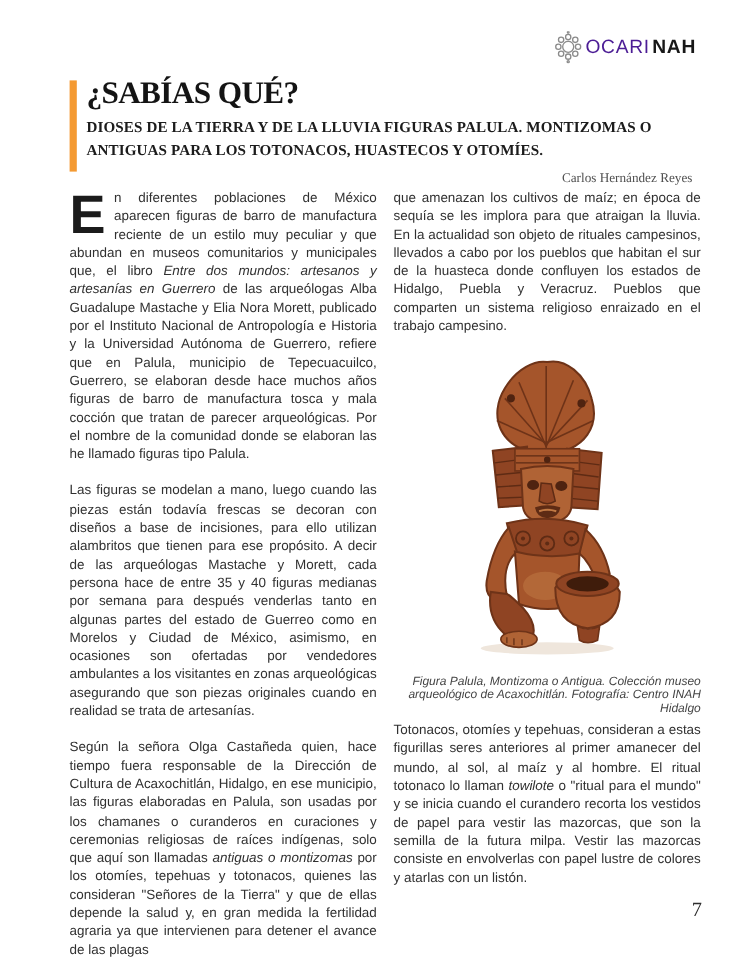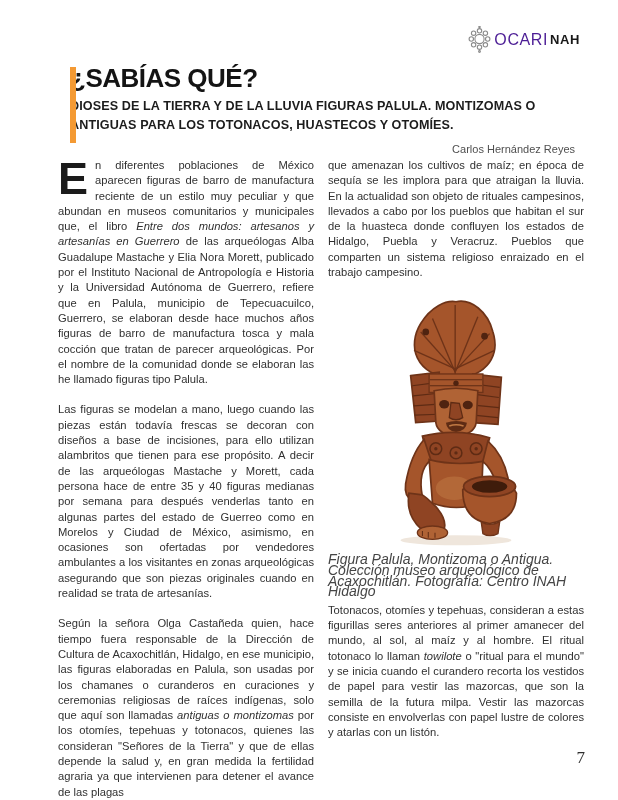--- a/index.html
+++ b/index.html
@@ -6,40 +6,40 @@
   body{
     width:618px;height:800px;background:#ffffff;position:relative;overflow:hidden;
     font-family:"Liberation Sans", sans-serif;color:#333;
   }
   .page{position:absolute;inset:0;}
 
   
   .logo{position:absolute;top:26px;right:38px;display:flex;align-items:center;gap:2px;}
   .logo svg{display:block;}
   .logo-light{font-size:16px;font-weight:500;letter-spacing:.6px;color:#4c1d95;}
-  .logo-bold{font-size:13px;font-weight:800;letter-spacing:.6px;color:#181818;}
+  .logo-bold{font-size:16px;font-weight:800;letter-spacing:.6px;color:#181818;}
 
   
-  .title-block{position:absolute;left:70px;top:64px;width:505px;}
+  .title-block{position:absolute;left:58px;top:64px;width:505px;padding-left:14px;font-family:Liberation Serif, serif;}
   .title-block::before{content:"";position:absolute;left:0;top:3px;width:6px;height:76px;background:var(--accent,#F49A33);}
   .title{font-size:26px;font-weight:800;letter-spacing:-0.5px;color:#141414;line-height:28px;margin:0;}
   .subtitle{font-size:12.6px;font-weight:700;color:#1c1c1c;line-height:18.5px;margin:5px 0 4px 0;letter-spacing:.1px;}
   .author{font-size:11px;color:#4f4f4f;margin-top:9px;text-align:right;}
 
   
   .columns{position:absolute;left:58px;top:158px;width:526px;display:flex;gap:14px;}
   .col{width:256px;text-align:justify;font-size:11.2px;line-height:15.3px;color:#303030;}
   .col p{margin:0 0 15px 0;}
   .it{font-style:italic;}
   .dropcap{float:left;font-size:45px;line-height:37px;font-weight:800;color:#1b1b1b;margin:2px 7px 0 0;}
 
   
   figure{margin:2px 0 6px 0;text-align:center;}
   figure svg{display:block;margin:0 auto;}
-  figcaption{font-size:14px;line-height:10.6px;color:#454545;font-style:italic;text-align:left;margin-top:7px;}
+  figcaption{font-size:10px;line-height:10.6px;color:#454545;font-style:italic;text-align:right;margin-top:17px;}
 
   
   .pagenum{position:absolute;right:33px;bottom:32px;font-family:"Liberation Serif", serif;font-size:17px;color:#2e2e2e;}
 </style>
 </head>
 <body>
 
 <div class="page">
 
   <div class="logo">

